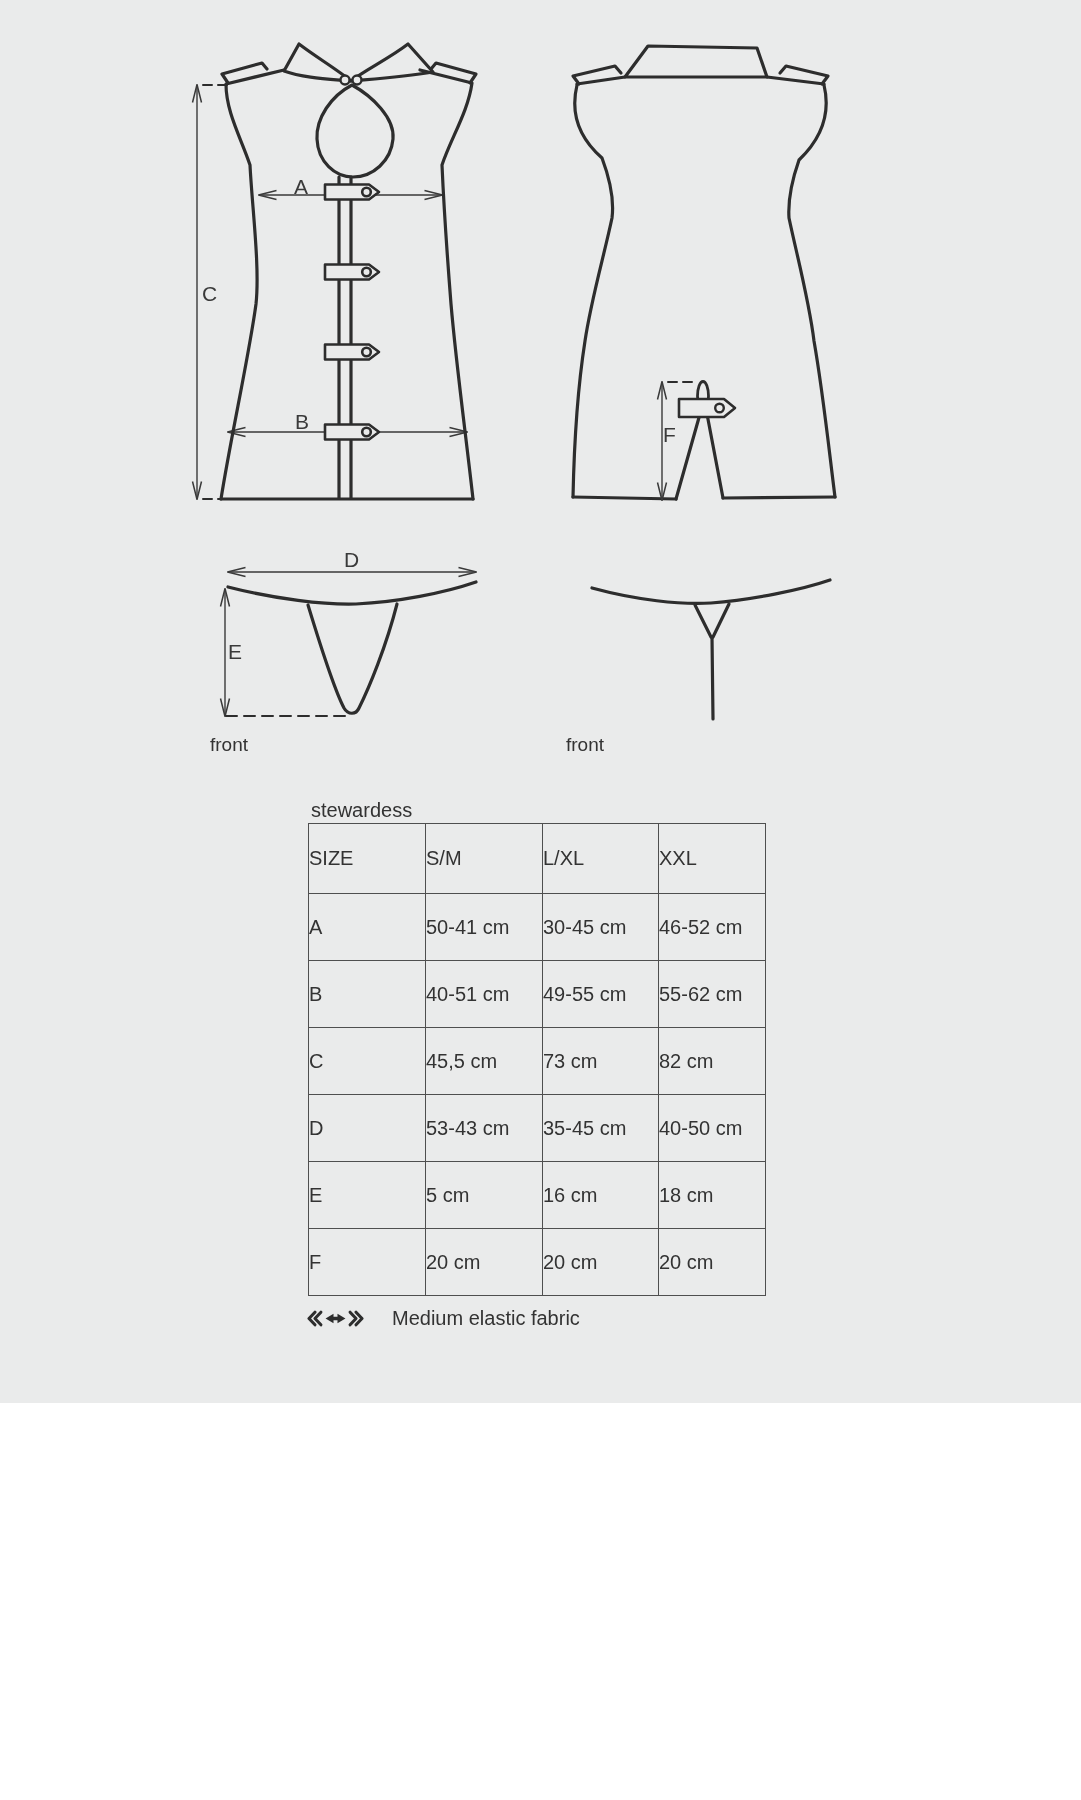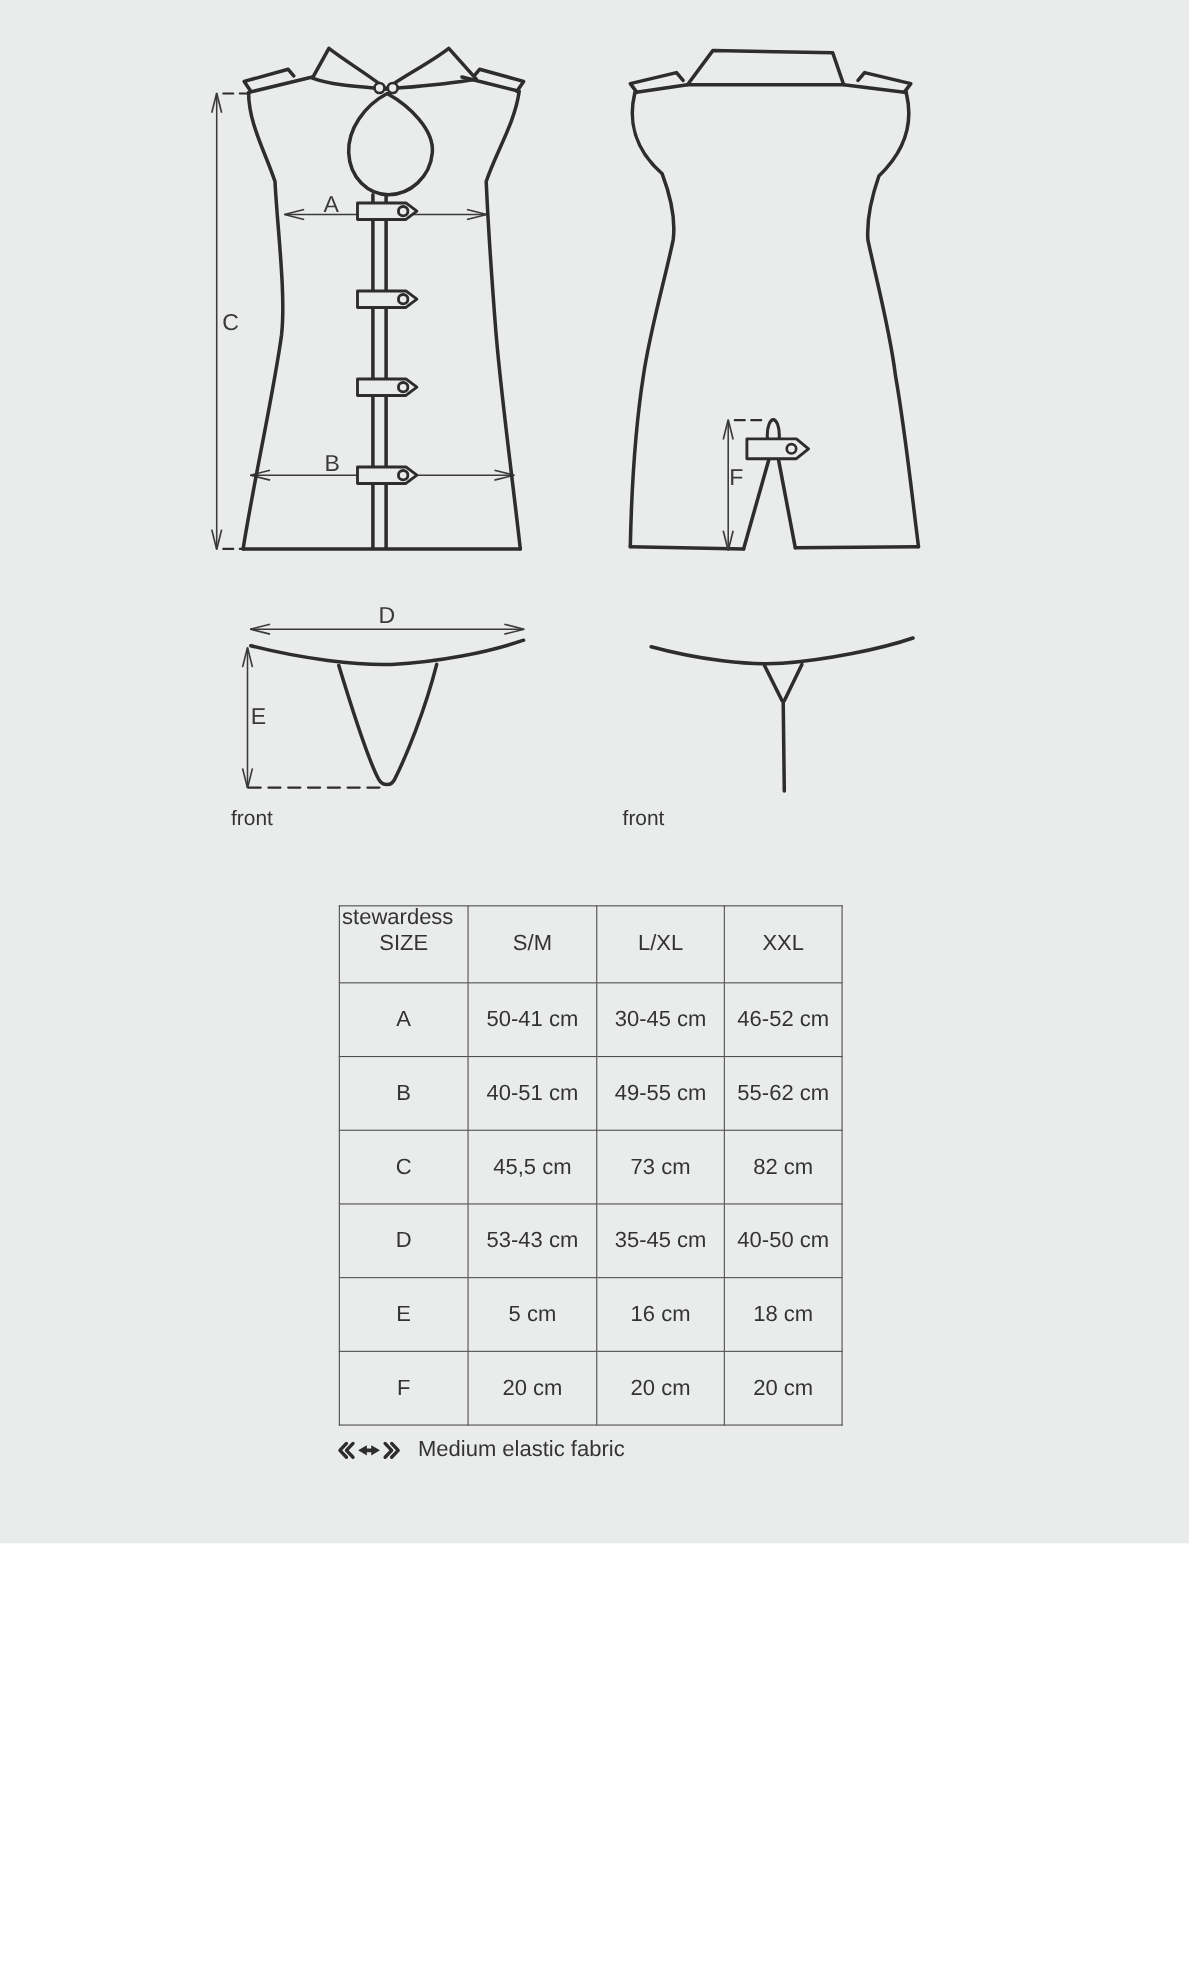--- a/index.html
+++ b/index.html
@@ -2,30 +2,30 @@
 <html><head>
 <meta charset="utf-8">
 <style>
   html,body{margin:0;padding:0;background:#ffffff;}
   .canvas{position:relative;width:1081px;height:1800px;background:#ffffff;overflow:hidden;
           font-family:"Liberation Sans","DejaVu Sans",sans-serif;color:#333;}
   .panel{position:absolute;left:0;top:0;width:1081px;height:1403px;background:#eaebeb;}
   .drawing-svg{position:absolute;left:0;top:0;}
   .dim-label{position:absolute;font-size:21px;color:#3a3a3a;line-height:1;}
   .view-label{position:absolute;font-size:19px;color:#333;line-height:1;}
-  .product-label{position:absolute;left:311px;top:800px;font-size:20px;color:#333;line-height:1;margin-top:24px;}
+  .product-label{position:absolute;left:311px;top:800px;font-size:20px;color:#333;line-height:1;}
   table.size-chart{position:absolute;left:308px;top:823px;border-collapse:collapse;
           table-layout:fixed;font-size:20px;color:#333;}
-  table.size-chart td,table.size-chart th{border:1px solid #4f4f4f;text-align:center;
+  table.size-chart td,table.size-chart th{border:1px solid #4f4f4f;text-align:left;
           vertical-align:middle;font-weight:normal;padding:0;background:transparent;}
   table.size-chart col.c1{width:117px;} table.size-chart col.c2{width:117px;}
   table.size-chart col.c3{width:116px;} table.size-chart col.c4{width:107px;}
   table.size-chart tr.head{height:70px;} table.size-chart tr.row{height:67px;}
   .legend{position:absolute;left:307px;top:1308px;display:flex;align-items:center;}
-  .legend .fabric-text{font-size:20px;color:#333;margin-left:16px;line-height:1;}
+  .legend .fabric-text{font-size:20px;color:#333;margin-left:28px;line-height:1;}
 </style>
 </head>
 <body>
 
 <div class="canvas">
   <div class="panel"></div>
 
   <svg class="drawing-svg" width="1081" height="1403" viewBox="0 0 1081 1403">
     <defs>
       <marker id="ah" viewBox="0 0 20 12" refX="18.5" refY="6" markerWidth="20" markerHeight="12" orient="auto-start-reverse" markerUnits="userSpaceOnUse">

